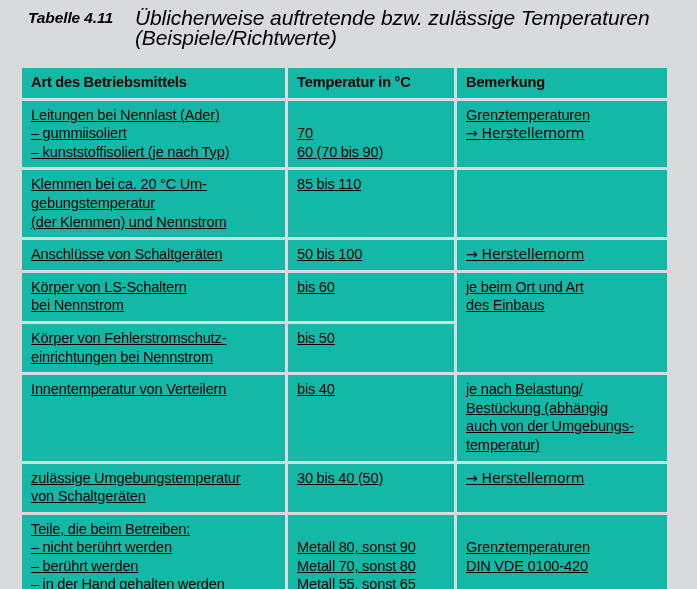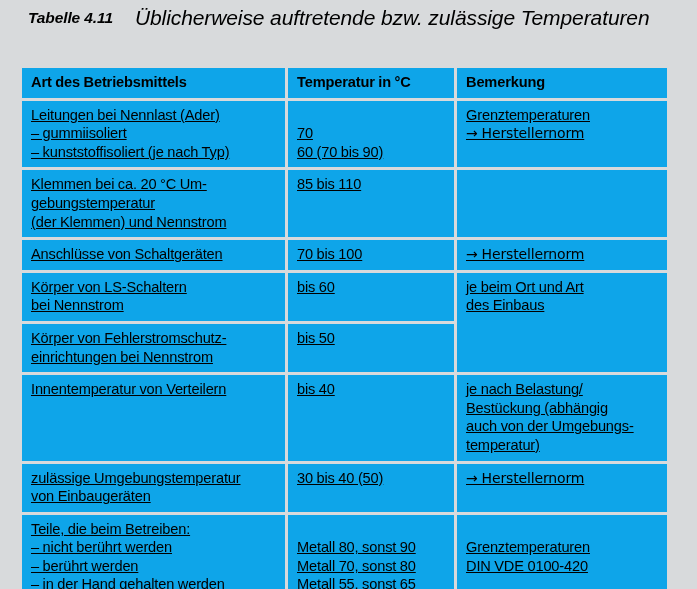--- a/index.html
+++ b/index.html
@@ -58,21 +58,21 @@
     width: 648px;
   }
   .tbl table {
     border-collapse: separate;
     border-spacing: 3px 3px;
     width: 648px;
     margin: -3px;
     table-layout: fixed;
   }
   .tbl td, .tbl th {
-    background: #0ea5e9;
+    background: #14b8a6;
     vertical-align: top;
     padding: 5px 9px 6px 9px;
     font-size: 14.6px;
     line-height: 18.6px;
     text-align: left;
     font-weight: normal;
     letter-spacing: -0.15px;
     word-spacing: -0.3px;
   }
   .tbl th {
@@ -91,20 +91,21 @@
 </style>
 </head>
 <body>
 
 <div class="page">
 
   <div class="caption">
     <span class="caption-label">Tabelle 4.11</span>
     <span class="caption-text">
       <span class="cline">Üblicherweise auftretende bzw. zulässige Temperaturen</span>
+      <span class="cline">(Beispiele/Richtwerte)</span>
     </span>
   </div>
 
   <div class="tbl">
     <table>
       <colgroup>
         <col class="col1">
           <col class="col2">
           <col class="col3">
       </colgroup>
@@ -146,21 +147,21 @@
           <td>
             <span class="cell-line"></span>
           </td>
         </tr>
 
         <tr>
           <td>
             <span class="cell-line">Anschlüsse von Schaltgeräten</span>
           </td>
           <td>
-            <span class="cell-line">70 bis 100</span>
+            <span class="cell-line">50 bis 100</span>
           </td>
           <td>
             <span class="cell-line arrow">→ Herstellernorm</span>
           </td>
         </tr>
 
         <tr>
           <td>
             <span class="cell-line">Körper von LS-Schaltern</span>
             <span class="cell-line">bei Nennstrom</span>
@@ -198,21 +199,21 @@
             <span class="cell-line">je nach Belastung/</span>
             <span class="cell-line">Bestückung (abhängig</span>
             <span class="cell-line">auch von der Umgebungs-</span>
             <span class="cell-line">temperatur)</span>
           </td>
         </tr>
 
         <tr>
           <td>
             <span class="cell-line">zulässige Umgebungstemperatur</span>
-            <span class="cell-line">von Einbaugeräten</span>
+            <span class="cell-line">von Schaltgeräten</span>
           </td>
           <td>
             <span class="cell-line">30 bis 40 (50)</span>
           </td>
           <td>
             <span class="cell-line arrow">→ Herstellernorm</span>
           </td>
         </tr>
 
         <tr>

